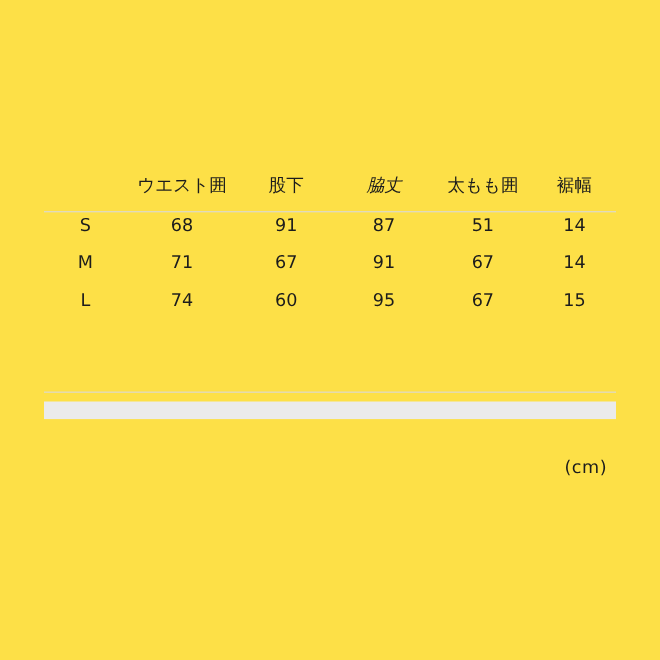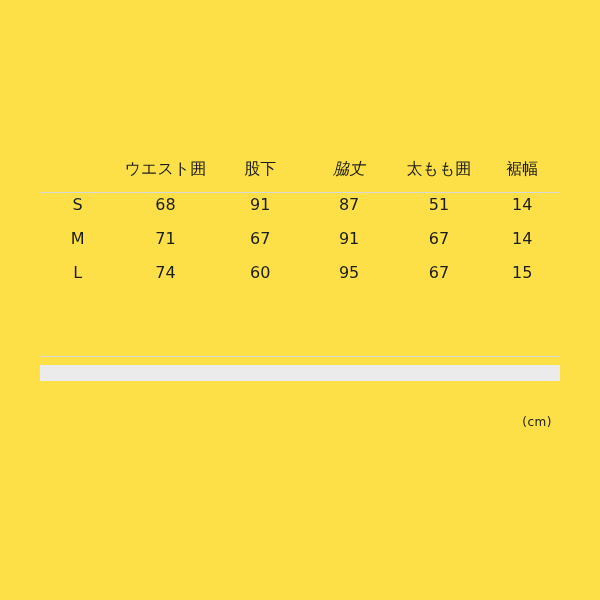--- a/index.html
+++ b/index.html
@@ -73,21 +73,21 @@
     top: 365px;
     width: 520px;
     height: 16px;
     background: #ebebeb;
   }
 
   .unit {
     position: absolute;
     right: 48px;
     top: 415px;
-    font-size: 12px;
+    font-size: 16px;
     color: #1c1c1c;
     letter-spacing: 0.5px;
   }
 </style>
 </head>
 <body>
 
 <div class="page">
 
   <div class="rule top"></div>

